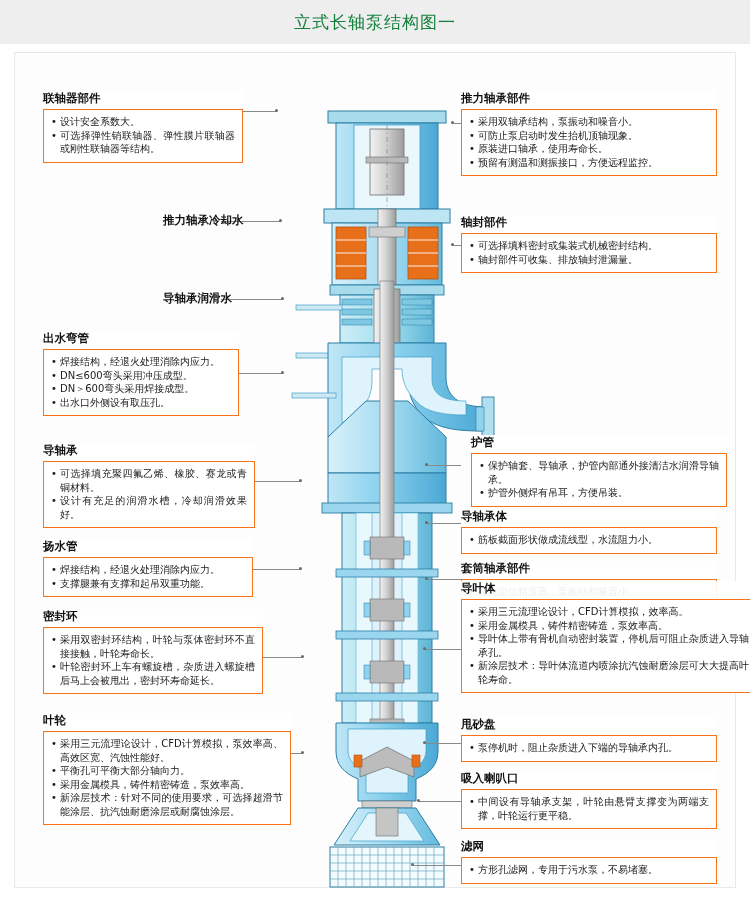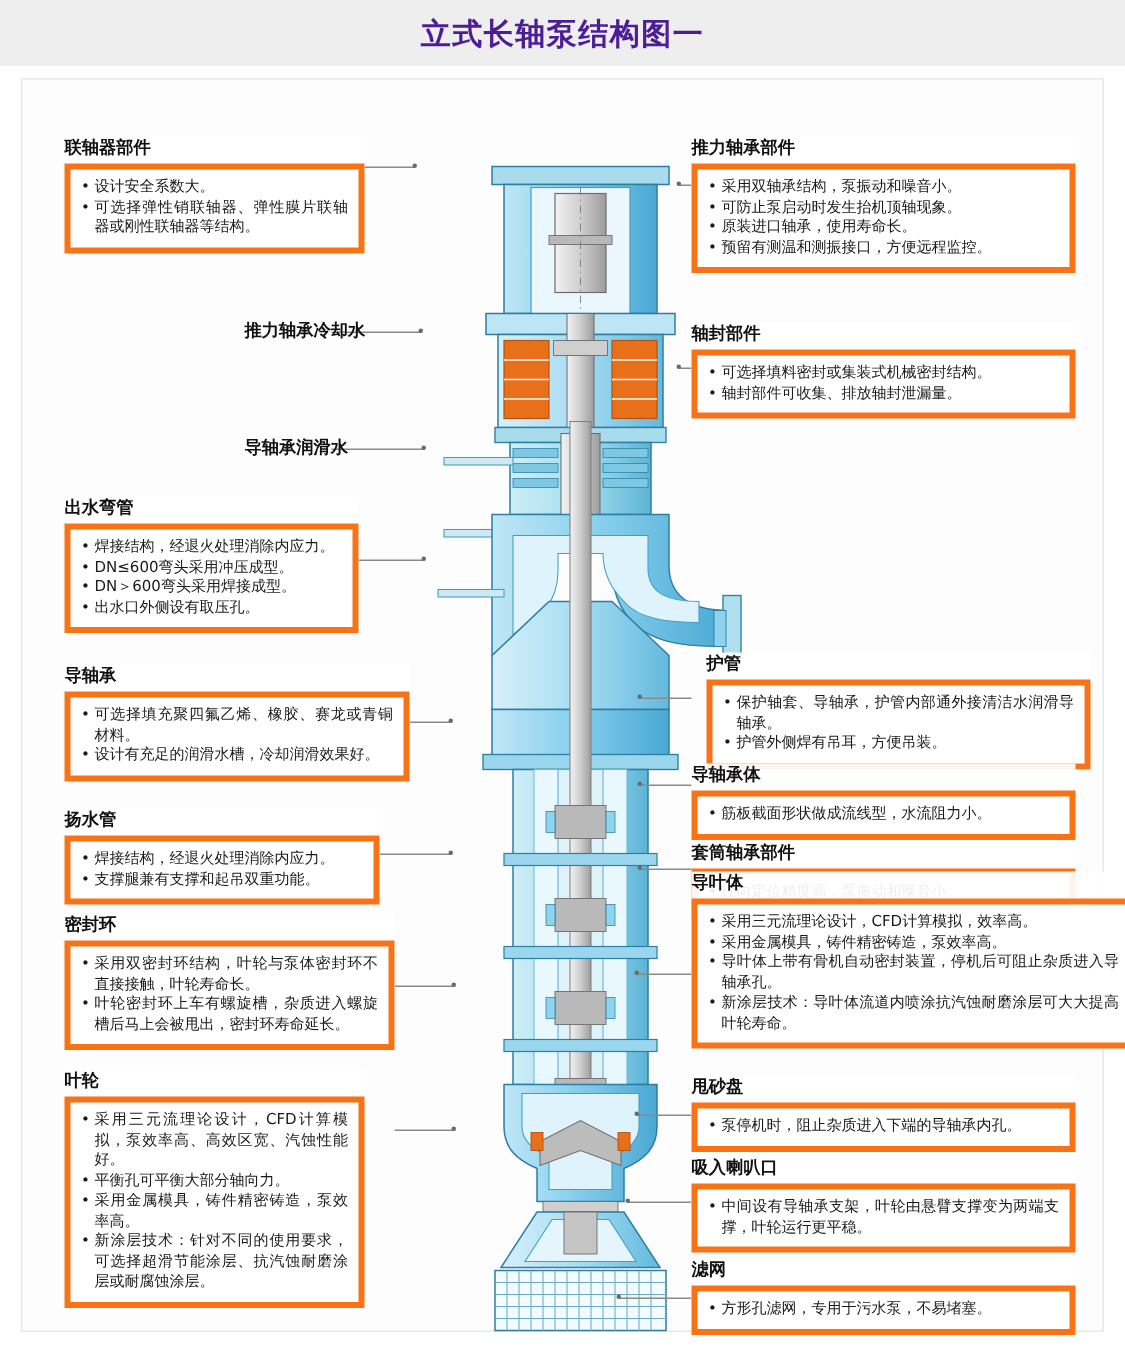--- a/index.html
+++ b/index.html
@@ -17,23 +17,23 @@
   }
   
   #header {
     position: absolute;
     left: 0; top: 0;
     width: 750px; height: 44px;
     background: #eeeeee;
     display: flex; align-items: center; justify-content: center;
   }
   #header .title {
-    font-size: 20px;
-    font-weight: bold;
-    color: #4c1d95;
+    font-size: 17px;
+    font-weight: normal;
+    color: #15803d;
     letter-spacing: 1px;
   }
   
   #panel {
     position: absolute;
     left: 14px; top: 52px;
     width: 722px; height: 836px;
     background: #fdfdfd;
     border: 1px solid #e8e8e8;
   }
@@ -44,21 +44,21 @@
     background: rgba(255,255,255,0.92);
   }
   .callout .heading {
     font-size: 11.5px;
     font-weight: bold;
     color: #111111;
     margin-bottom: 3px;
     white-space: nowrap;
   }
   .callout .box {
-    border: 4px solid #f97316;
+    border: 1px solid #f97316;
     padding: 5px 7px 6px 7px;
     background: #ffffff;
   }
   .callout ul {
     margin: 0; padding: 0; list-style: none;
   }
   .callout li {
     font-size: 10px;
     line-height: 13.5px;
     color: #1a1a1a;
@@ -326,21 +326,21 @@
       <div class="box">
         <ul>
           <li>焊接结构，经退火处理消除内应力。</li>
           <li>DN≤600弯头采用冲压成型。</li>
           <li>DN＞600弯头采用焊接成型。</li>
           <li>出水口外侧设有取压孔。</li>
         </ul>
       </div>
     </div>
 
-    <div class="callout" style="left:28px; top:390px; width:230px;">
+    <div class="callout" style="left:28px; top:390px; width:212px;">
       <div class="heading">导轴承</div>
       <div class="box">
         <ul>
           <li>可选择填充聚四氟乙烯、橡胶、赛龙或青铜材料。</li>
           <li>设计有充足的润滑水槽，冷却润滑效果好。</li>
         </ul>
       </div>
     </div>
 
     <div class="callout" style="left:28px; top:486px; width:210px;">
@@ -356,21 +356,21 @@
     <div class="callout" style="left:28px; top:556px; width:220px;">
       <div class="heading">密封环</div>
       <div class="box">
         <ul>
           <li>采用双密封环结构，叶轮与泵体密封环不直接接触，叶轮寿命长。</li>
           <li>叶轮密封环上车有螺旋槽，杂质进入螺旋槽后马上会被甩出，密封环寿命延长。</li>
         </ul>
       </div>
     </div>
 
-    <div class="callout" style="left:28px; top:660px; width:200px;">
+    <div class="callout" style="left:28px; top:660px; width:248px;">
       <div class="heading">叶轮</div>
       <div class="box">
         <ul>
           <li>采用三元流理论设计，CFD计算模拟，泵效率高、高效区宽、汽蚀性能好。</li>
           <li>平衡孔可平衡大部分轴向力。</li>
           <li>采用金属模具，铸件精密铸造，泵效率高。</li>
           <li>新涂层技术：针对不同的使用要求，可选择超滑节能涂层、抗汽蚀耐磨涂层或耐腐蚀涂层。</li>
         </ul>
       </div>
     </div>

